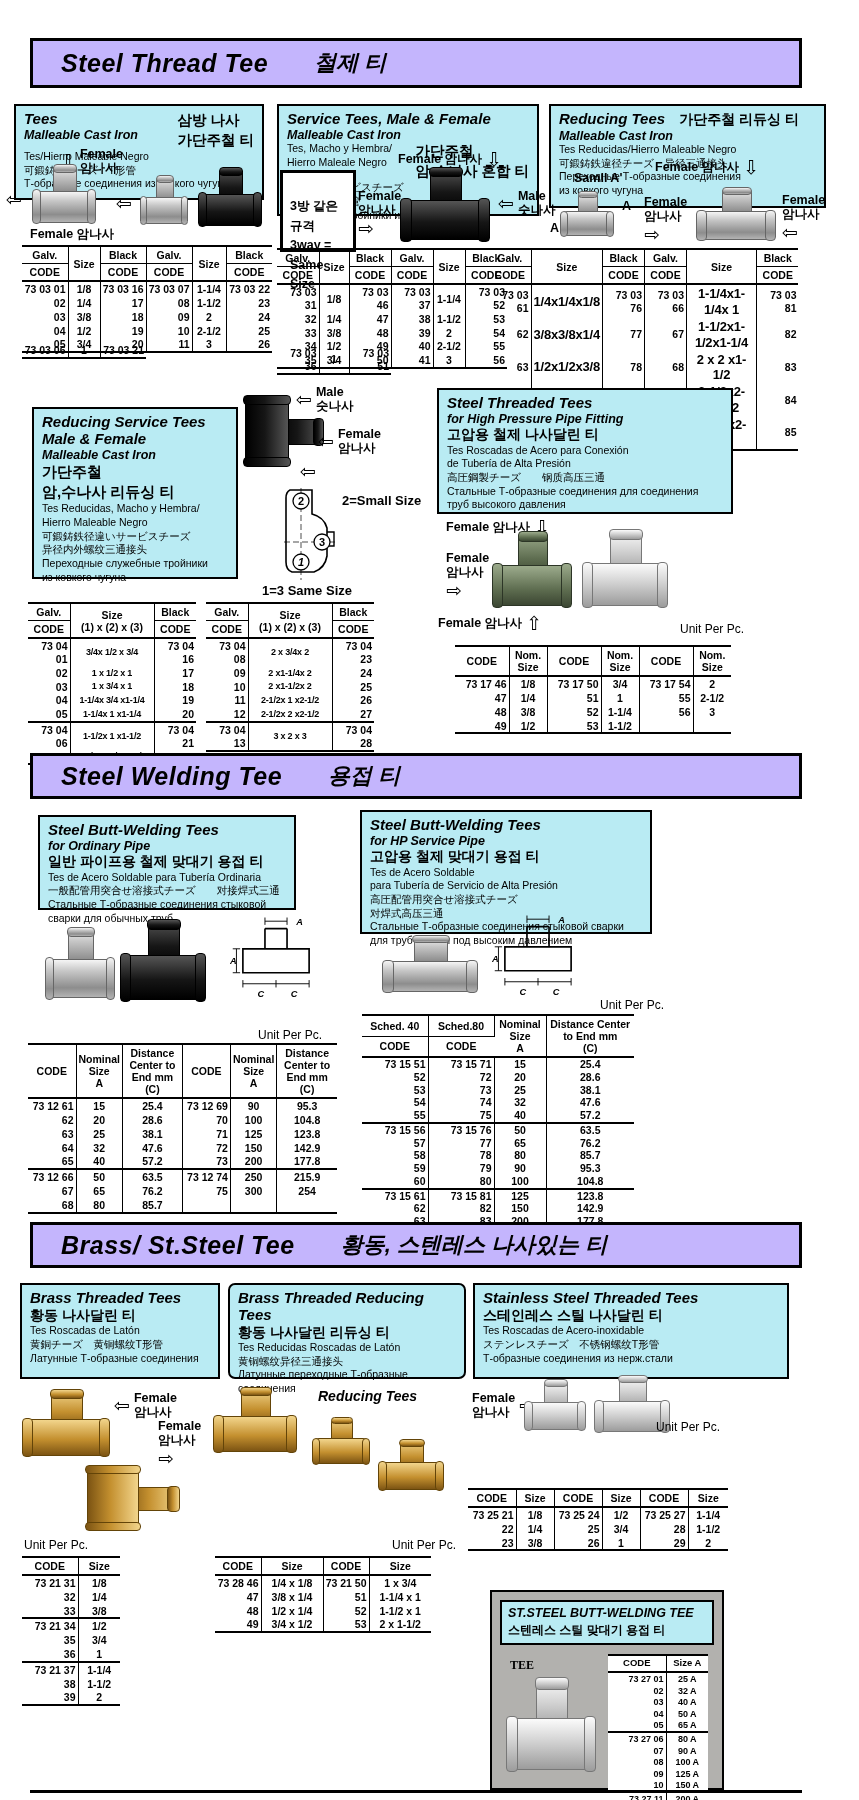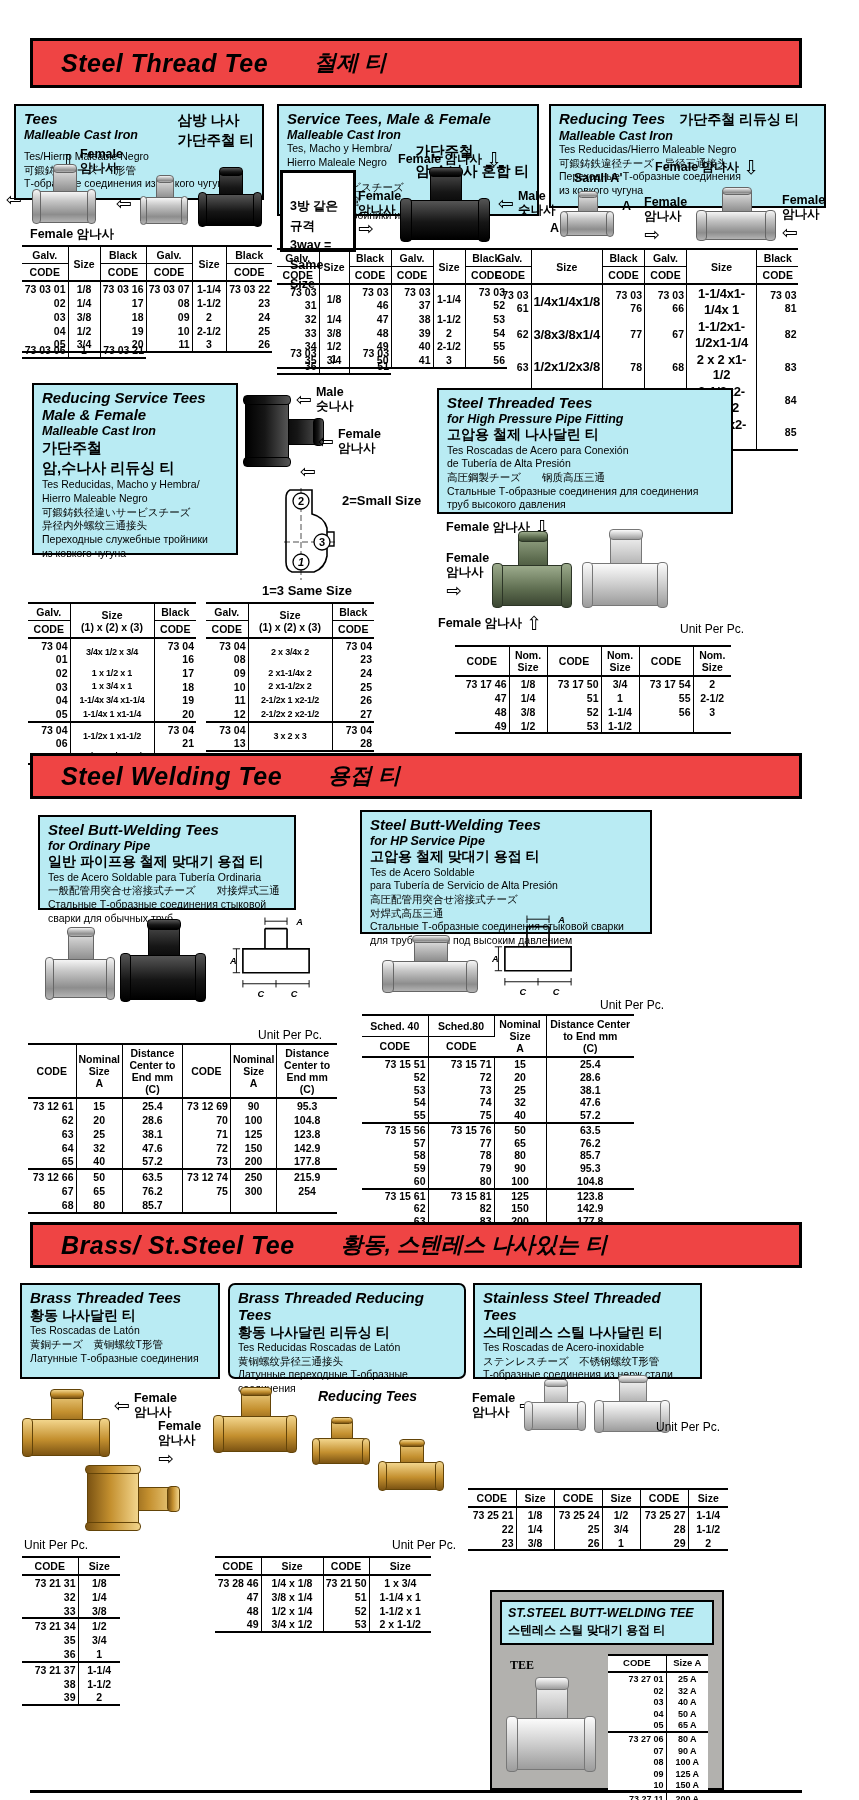--- a/index.html
+++ b/index.html
@@ -1,19 +1,19 @@
 <!DOCTYPE html>
 <html><head>
 <meta charset="utf-8">
 <style>
   html,body{margin:0;padding:0;background:#fff;}
   .page{position:relative;width:859px;height:1800px;background:#fff;overflow:hidden;
         font-family:"Liberation Sans","DejaVu Sans",sans-serif;color:#000;}
   
-  .banner{position:absolute;background:#ef4444;border:3px solid #000;display:flex;align-items:center;box-sizing:border-box;}
+  .banner{position:absolute;background:#c4b5fd;border:3px solid #000;display:flex;align-items:center;box-sizing:border-box;}
   .banner-en{font-style:italic;font-weight:bold;font-size:25px;margin-left:28px;letter-spacing:.5px;}
   .banner-ko{font-weight:bold;font-style:italic;font-size:22px;margin-left:46px;}
   
   .cyanbox{position:absolute;background:#b9ebf3;border:2px solid #000;box-sizing:border-box;padding:5px 8px;}
   .bt1{font-style:italic;font-weight:bold;font-size:15px;line-height:1.12;white-space:pre-line;}
   .bt2{font-style:italic;font-weight:bold;font-size:12.5px;line-height:1.15;}
   .kobig{font-weight:bold;font-size:14.5px;line-height:1.35;white-space:pre-line;}
   .koline{font-weight:bold;font-size:14px;line-height:1.25;white-space:pre-line;}
   .sm{font-size:10.5px;line-height:1.3;white-space:pre-line;}
   .flexrow{display:flex;justify-content:space-between;align-items:flex-start;gap:2px;}
@@ -431,21 +431,21 @@
           <td>65</td>
           <td>1 x 1 x3/4</td>
           <td>80</td>
           <td>70</td>
           <td>3 x 3 x2-1/2</td>
           <td>85</td>
         </tr>
       </tbody>
   </table>
 
-  <div class="cyanbox" style="left:32px;top:383px;width:206px;height:172px;">
+  <div class="cyanbox" style="left:32px;top:407px;width:206px;height:172px;">
     <div class="bt1">Reducing Service Tees
 Male &amp; Female</div>
     <div class="bt2">Malleable Cast Iron</div>
     <div class="kobig" style="font-size:15px;">가단주철
 암,수나사 리듀싱 티</div>
     <div class="sm">Tes Reducidas, Macho y Hembra/
 Hierro Maleable Negro</div>
     <div class="sm">可鍛鋳鉄径違いサービスチーズ</div>
     <div class="sm">异径内外螺纹三通接头</div>
     <div class="sm">Переходные служебные тройники
@@ -1002,21 +1002,21 @@
     <div class="sm">黄銅チーズ　黄铜螺纹T形管</div>
     <div class="sm">Латунные Т-образные соединения</div>
   </div>
   <div class="cyanbox" style="left:228px;top:1283px;width:238px;height:96px;border-radius:7px;">
     <div class="bt1">Brass Threaded Reducing  Tees</div>
     <div class="koline">황동 나사달린 리듀싱 티</div>
     <div class="sm">Tes Reducidas Roscadas de Latón</div>
     <div class="sm">黄铜螺纹异径三通接头</div>
     <div class="sm">Латунные переходные Т-образные соединения</div>
   </div>
-  <div class="cyanbox" style="left:473px;top:1283px;width:229px;height:96px;">
+  <div class="cyanbox" style="left:473px;top:1283px;width:316px;height:96px;">
     <div class="bt1">Stainless Steel Threaded  Tees</div>
     <div class="koline">스테인레스 스틸 나사달린 티</div>
     <div class="sm">Tes Roscadas de Acero-inoxidable</div>
     <div class="sm">ステンレスチーズ　不锈钢螺纹T形管</div>
     <div class="sm">Т-образные соединения из нерж.стали</div>
   </div>
 
   <div class="tee brass" style="left:22px;top:1390px;width:88px;height:66px;">
       <div class="br"></div>
       <div class="b"></div>

